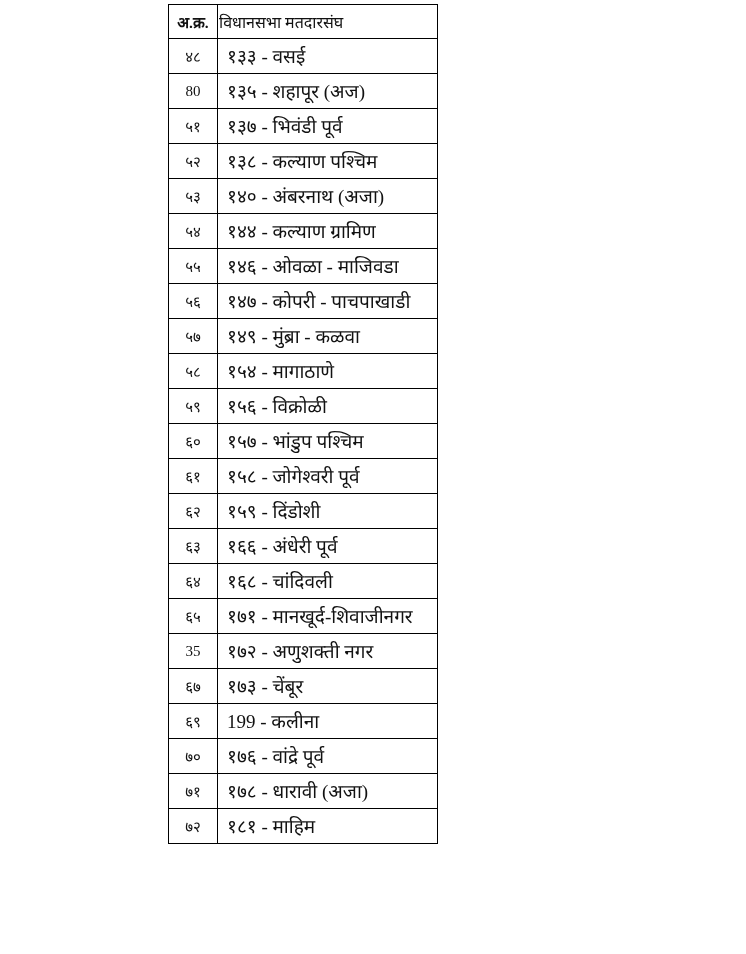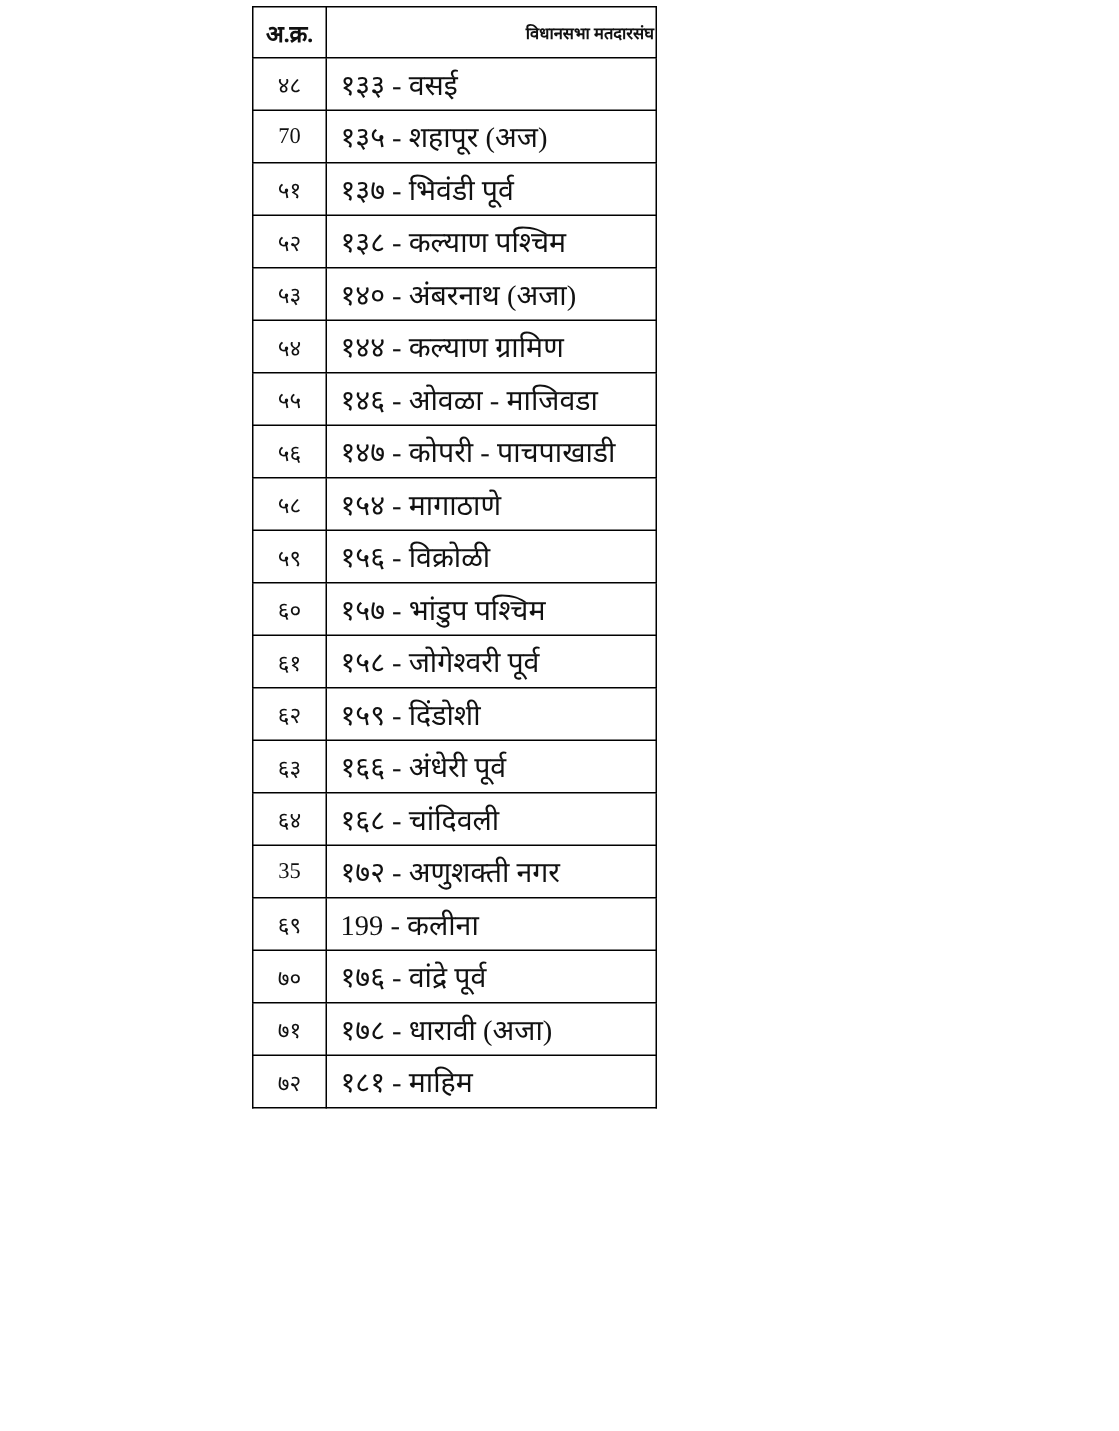--- a/index.html
+++ b/index.html
@@ -36,23 +36,23 @@
     height: 34px;
     font-size: 15.5px;
     font-weight: bold;
     text-align: center;
     vertical-align: middle;
     margin-top: 24px;
   }
   th.header-constituency {
     width: 220px;
     height: 34px;
-    font-size: 11px;
-    font-weight: bold;
-    text-align: right;
+    font-size: 16px;
+    font-weight: normal;
+    text-align: left;
     vertical-align: middle;
   }
   td.serial-cell {
     height: 35px;
     font-size: 15px;
     text-align: center;
     vertical-align: middle;
   }
   td.constituency-cell {
     height: 35px;
@@ -72,21 +72,21 @@
         <th class="header-serial">अ.क्र.</th>
         <th class="header-constituency">विधानसभा मतदारसंघ</th>
       </tr>
     </thead>
     <tbody>
         <tr>
           <td class="serial-cell">४८</td>
           <td class="constituency-cell">१३३ - वसई</td>
         </tr>
         <tr>
-          <td class="serial-cell">70</td>
+          <td class="serial-cell">80</td>
           <td class="constituency-cell">१३५ - शहापूर (अज)</td>
         </tr>
         <tr>
           <td class="serial-cell">५१</td>
           <td class="constituency-cell">१३७ - भिवंडी पूर्व</td>
         </tr>
         <tr>
           <td class="serial-cell">५२</td>
           <td class="constituency-cell">१३८ - कल्याण पश्चिम</td>
         </tr>
@@ -98,20 +98,24 @@
           <td class="serial-cell">५४</td>
           <td class="constituency-cell">१४४ - कल्याण ग्रामिण</td>
         </tr>
         <tr>
           <td class="serial-cell">५५</td>
           <td class="constituency-cell">१४६ - ओवळा - माजिवडा</td>
         </tr>
         <tr>
           <td class="serial-cell">५६</td>
           <td class="constituency-cell">१४७ - कोपरी - पाचपाखाडी</td>
+        </tr>
+        <tr>
+          <td class="serial-cell">५७</td>
+          <td class="constituency-cell">१४९ - मुंब्रा - कळवा</td>
         </tr>
         <tr>
           <td class="serial-cell">५८</td>
           <td class="constituency-cell">१५४ - मागाठाणे</td>
         </tr>
         <tr>
           <td class="serial-cell">५९</td>
           <td class="constituency-cell">१५६ - विक्रोळी</td>
         </tr>
         <tr>
@@ -128,22 +132,30 @@
         </tr>
         <tr>
           <td class="serial-cell">६३</td>
           <td class="constituency-cell">१६६ - अंधेरी पूर्व</td>
         </tr>
         <tr>
           <td class="serial-cell">६४</td>
           <td class="constituency-cell">१६८ - चांदिवली</td>
         </tr>
         <tr>
+          <td class="serial-cell">६५</td>
+          <td class="constituency-cell">१७१ - मानखूर्द-शिवाजीनगर</td>
+        </tr>
+        <tr>
           <td class="serial-cell">35</td>
           <td class="constituency-cell">१७२ - अणुशक्ती नगर</td>
+        </tr>
+        <tr>
+          <td class="serial-cell">६७</td>
+          <td class="constituency-cell">१७३ - चेंबूर</td>
         </tr>
         <tr>
           <td class="serial-cell">६९</td>
           <td class="constituency-cell">199 - कलीना</td>
         </tr>
         <tr>
           <td class="serial-cell">७०</td>
           <td class="constituency-cell">१७६ - वांद्रे पूर्व</td>
         </tr>
         <tr>

